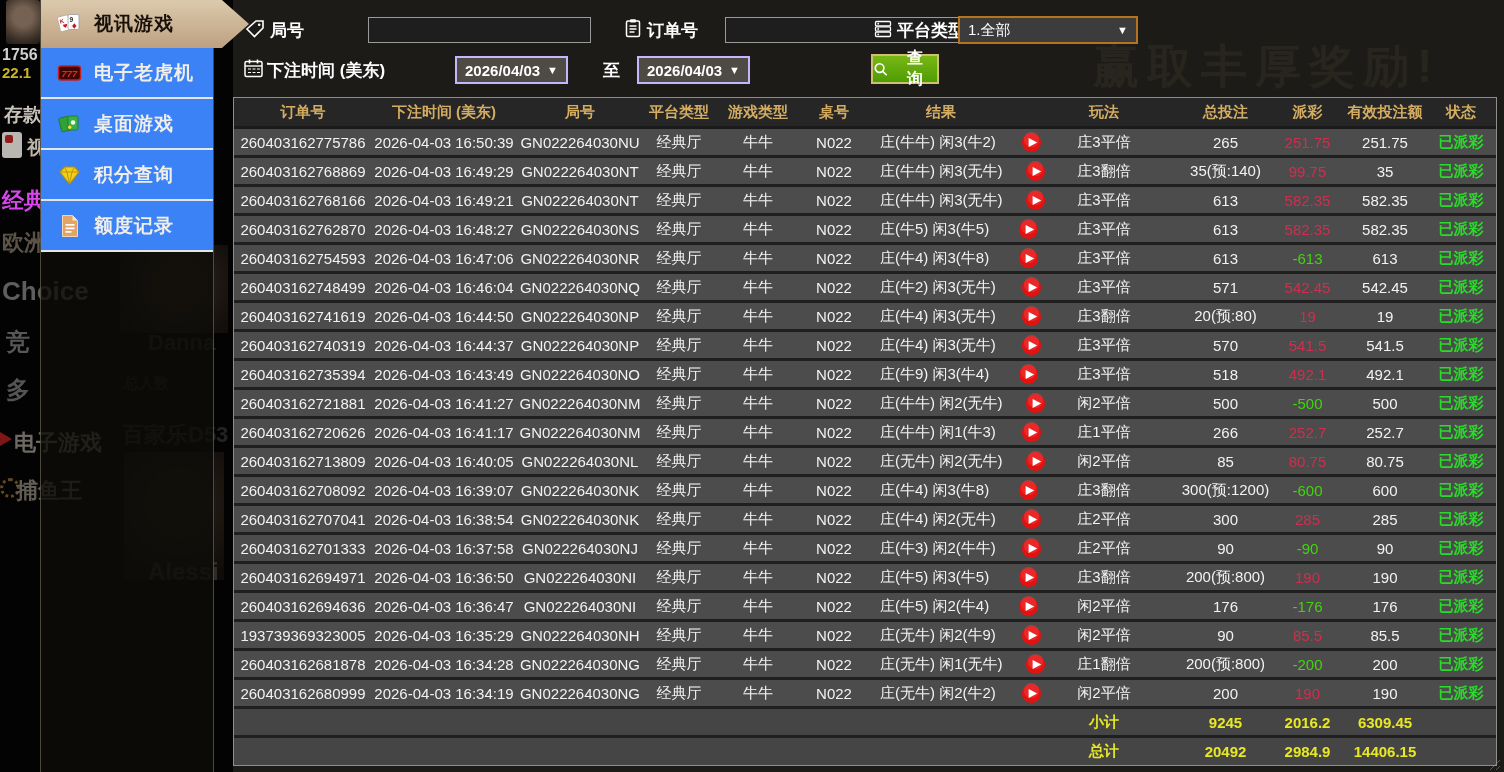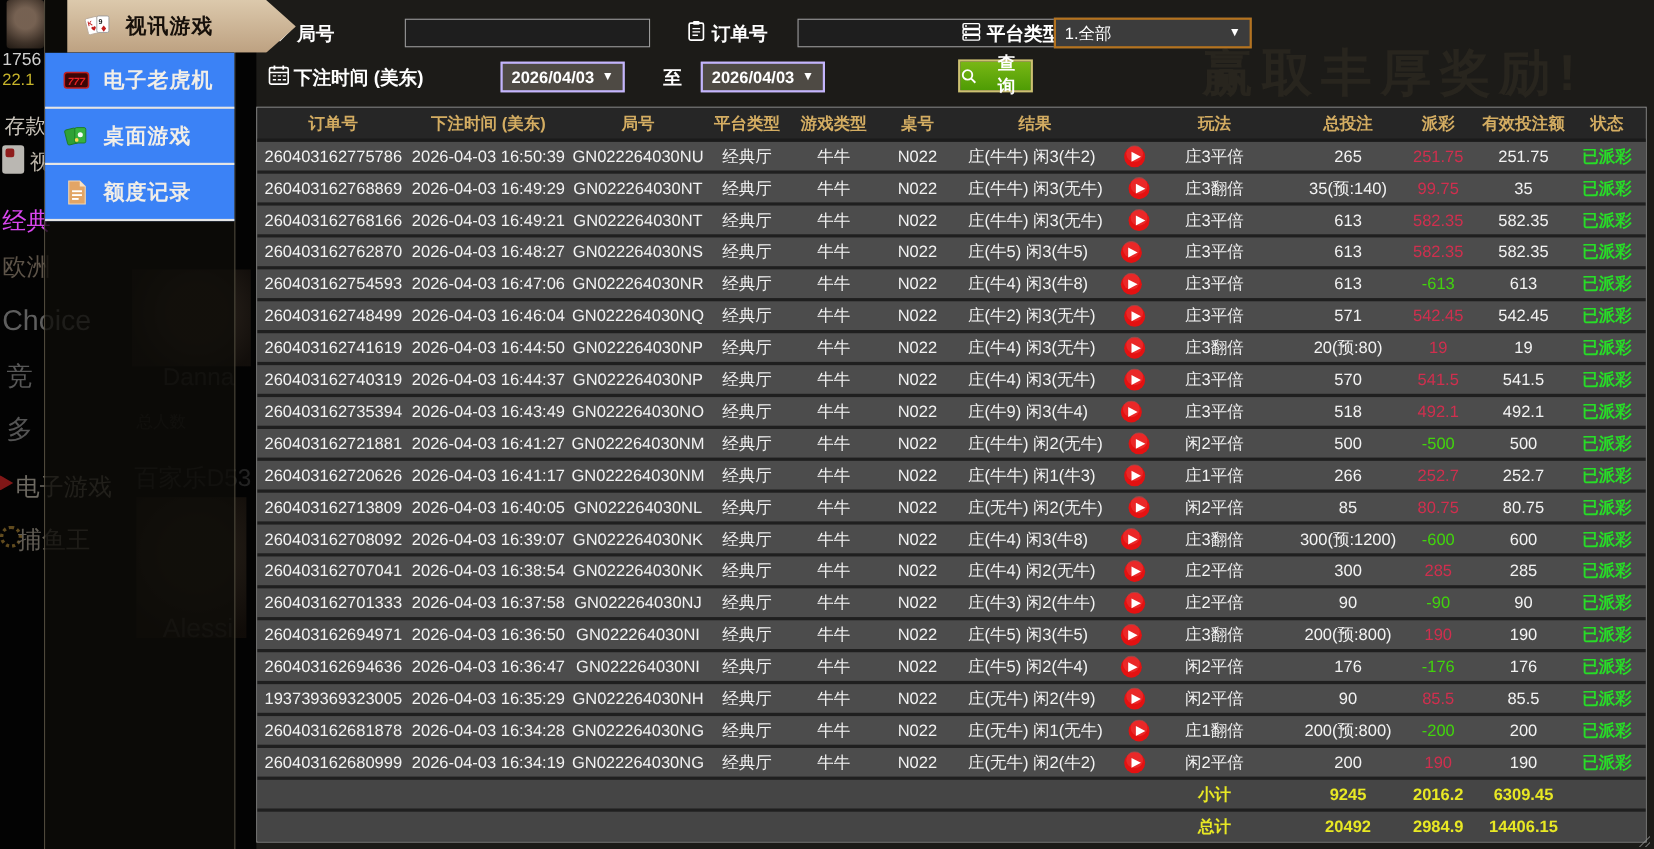--- a/index.html
+++ b/index.html
@@ -1,20 +1,20 @@
 <!DOCTYPE html>
 <html><head>
 <meta charset="utf-8">
 <style>
   html,body{margin:0;padding:0;background:#000;font-family:"Liberation Sans","DejaVu Sans",sans-serif;}
   #stage{position:relative;width:1504px;height:772px;overflow:hidden;background:#000;}
 
   
   .underlay{position:absolute;inset:0;background:#030303;}
-  .u{position:absolute;white-space:nowrap;font-weight:normal;}
+  .u{position:absolute;white-space:nowrap;font-weight:bold;}
   .u-avatar{left:6px;top:0;width:34px;height:44px;border-radius:3px;
     background:radial-gradient(circle at 50% 38%,#8a7260 0 30%,#4a3b30 70%,#241c15);opacity:.85;}
   .u-balance{left:2px;top:46px;font-size:16px;color:#cfcfcf;}
   .u-bonus{left:2px;top:64px;font-size:15px;color:#c9b62b;}
   .u-deposit{left:4px;top:102px;font-size:19px;color:#c8c3ba;}
   .u-card{left:2px;top:132px;width:20px;height:26px;background:#e8e4de;border-radius:3px;opacity:.8;}
   .u-card:after{content:"";position:absolute;left:3px;top:3px;width:8px;height:8px;background:#b32424;border-radius:2px;}
   .u-video{left:27px;top:135px;font-size:19px;color:#bdb6aa;}
   .u-classic{left:2px;top:186px;font-size:22px;color:#d946ef;}
   .u-europe{left:2px;top:228px;font-size:22px;color:#5c5348;}
@@ -36,21 +36,21 @@
   
   .popup{position:absolute;left:40px;top:0;width:172px;height:772px;z-index:6;
     background:rgba(14,12,9,.80);
     border-left:1px solid rgba(160,148,124,.45);border-right:1px solid rgba(160,148,124,.45);}
   .menu-item{position:relative;height:49px;display:flex;align-items:center;padding-left:13px;
     background:#3b82f6;border-bottom:2px solid #e5e5e5;cursor:pointer;}
   .menu-item .ic{width:30px;height:27px;display:inline-flex;align-items:center;justify-content:center;flex:none;}
   .mlabel{margin-left:10px;font-size:19px;font-weight:600;color:#f1eee8;letter-spacing:1px;}
   .menu-item.active{width:195px;height:48px;border-bottom:none;
     background:linear-gradient(#dcc9ac,#bda181);
-    clip-path:polygon(0 0,87% 0,100% 50%,87% 100%,0 100%);margin-left:20px;}
+    clip-path:polygon(0 0,87% 0,100% 50%,87% 100%,0 100%);}
   .menu-item.active .mlabel{color:#17100a;font-weight:bold;}
 
   
   .main{position:absolute;left:233px;top:0;width:1271px;height:772px;background:#1c1b18;z-index:4;}
   .watermark{position:absolute;left:860px;top:36px;font-size:46px;font-weight:bold;
     color:rgba(255,225,150,.055);letter-spacing:8px;white-space:nowrap;}
 
   
   .flabel{position:absolute;font-size:17px;font-weight:bold;color:#fff;white-space:nowrap;}
   .ficon{position:absolute;width:20px;height:20px;}
@@ -165,20 +165,29 @@
               <rect x="11.5" y="5" width="10" height="14" rx="1.5" fill="#37b23f" stroke="#1b7a21" stroke-width=".8"></rect>
               <circle cx="16.5" cy="11.5" r="2.3" fill="#fff" opacity=".95"></circle>
               <circle cx="13.2" cy="16.2" r="1.7" fill="#ffd84d"></circle>
             </svg>
           </span>
           <span class="mlabel">桌面游戏</span>
         </div>
         <div class="menu-item">
           <span class="ic">
             <svg width="27" height="26" viewBox="0 0 26 26">
+              <polygon points="8,5 18,5 22.5,10 13,22 3.5,10" fill="#f2cf1c" stroke="#b8900a" stroke-width="1.2"></polygon>
+              <path d="M3.5 10 H22.5 M8 5 L10.5 10 L13 22 M18 5 L15.5 10 L13 22" fill="none" stroke="#b8900a" stroke-width=".9"></path>
+            </svg>
+          </span>
+          <span class="mlabel">积分查询</span>
+        </div>
+        <div class="menu-item">
+          <span class="ic">
+            <svg width="27" height="26" viewBox="0 0 26 26">
               <path d="M6 2.5 h10 l5 5 v16 h-15 z" fill="#e2a566" stroke="#f2d6b2" stroke-width="1"></path>
               <path d="M16 2.5 v5 h5 z" fill="#f7e3c8"></path>
               <rect x="9" y="11" width="9" height="1.7" fill="#fff"></rect>
               <rect x="9" y="14.5" width="9" height="1.7" fill="#fff"></rect>
               <rect x="9" y="18" width="6" height="1.7" fill="#fff"></rect>
             </svg>
           </span>
           <span class="mlabel">额度记录</span>
         </div>
       </div>

